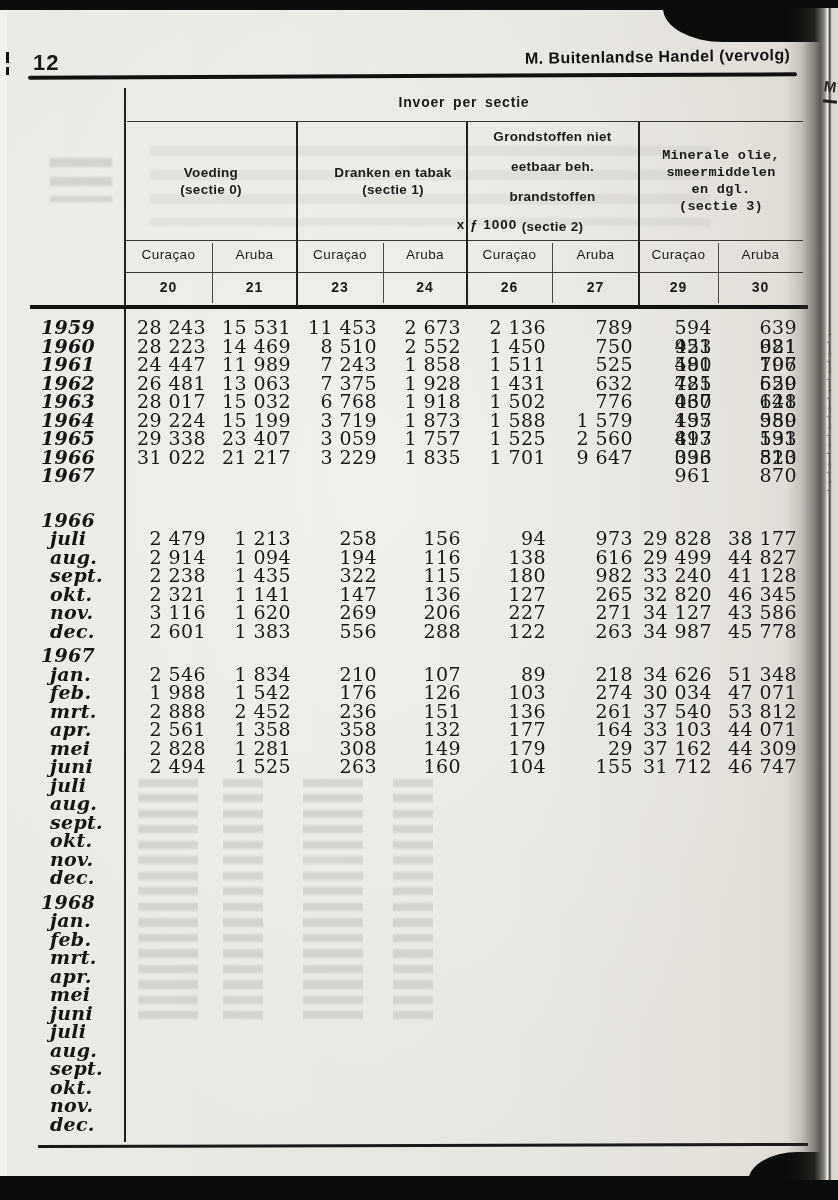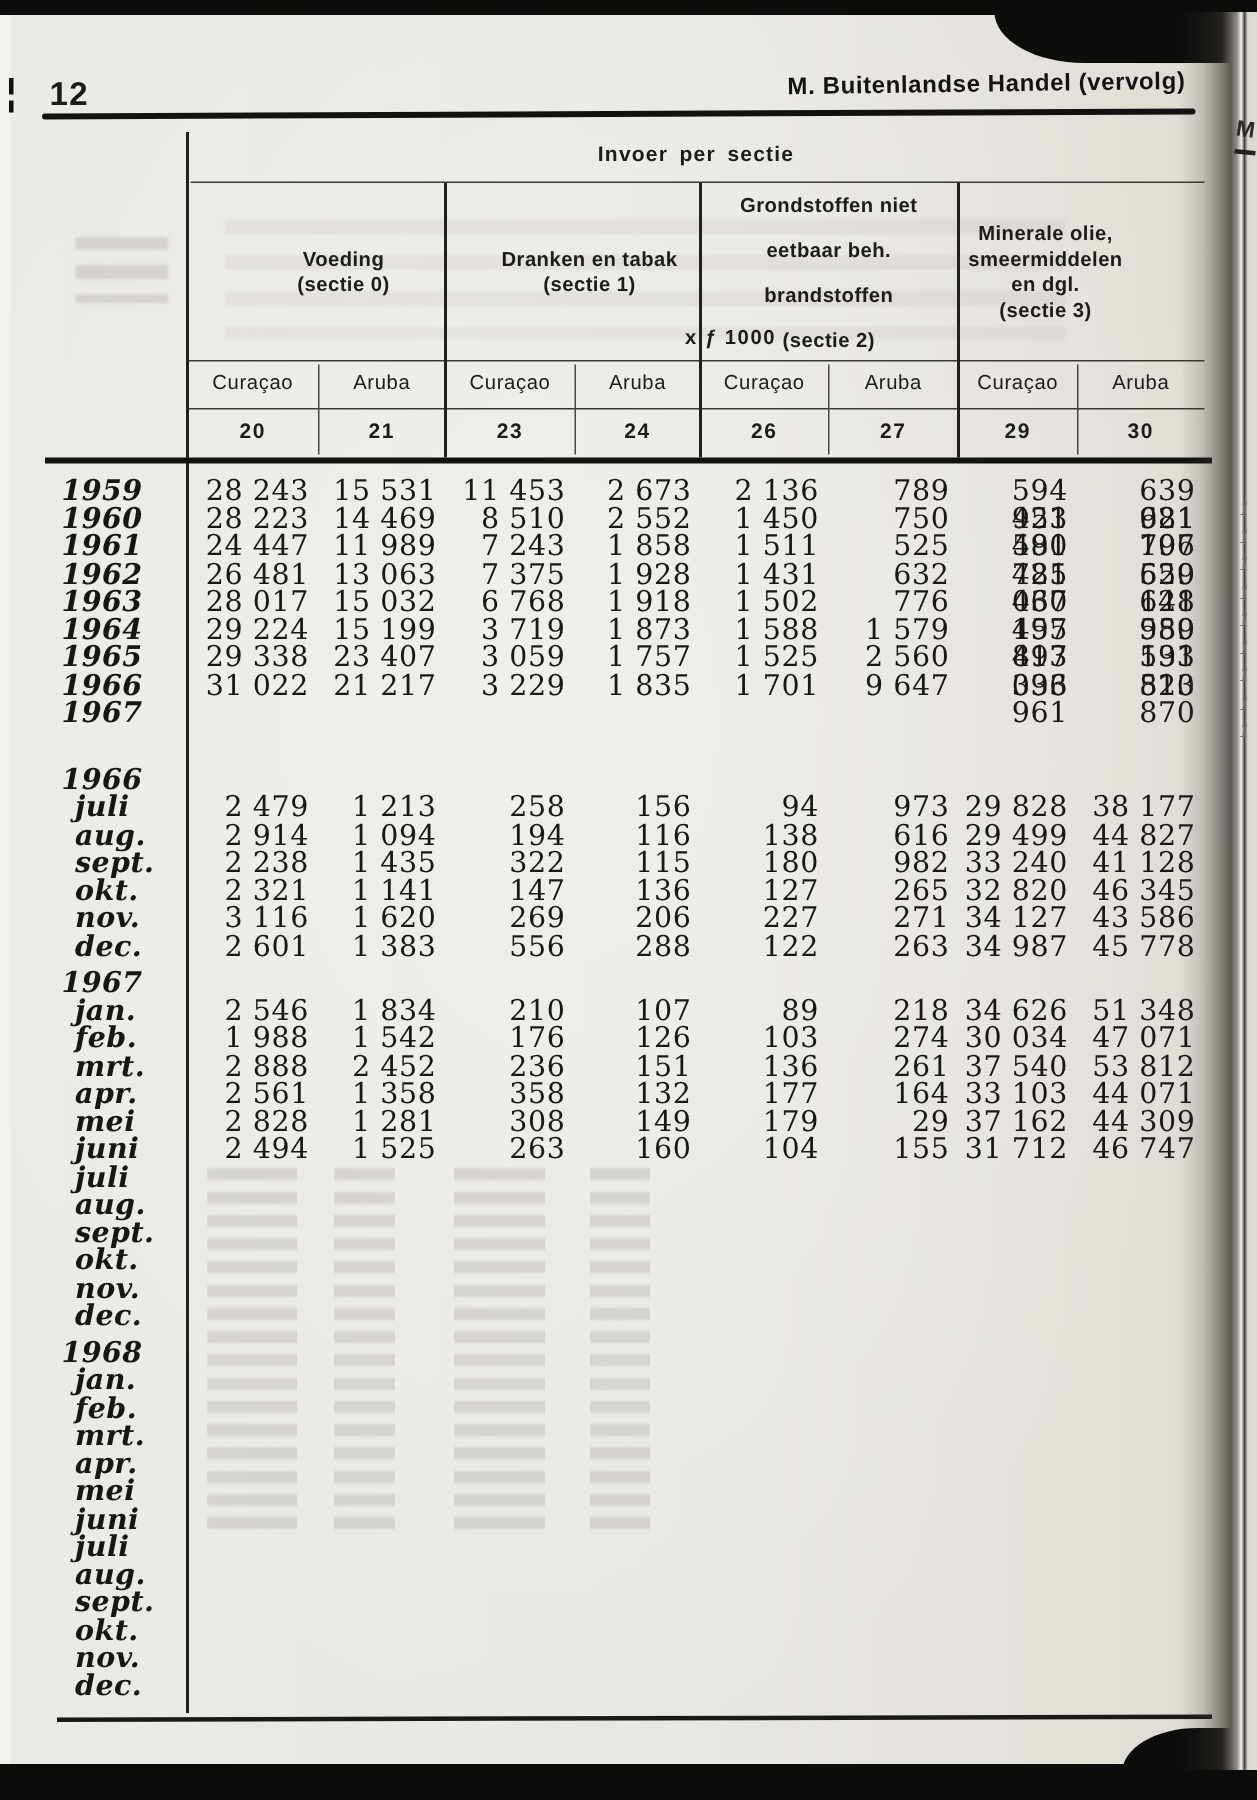--- a/index.html
+++ b/index.html
@@ -44,21 +44,21 @@
   .vs1{left:296px;} .vs2{left:466px;} .vs3{left:638px;}
   .vthin{top:243px;height:60px;}
   .vt1{left:212px;} .vt2{left:383px;} .vt3{left:552px;} .vt4{left:718px;}
   .thick-rule{position:absolute;left:30px;top:305px;width:778px;height:4px;background:#131210;}
   .bottom-rule{position:absolute;left:38px;top:1144px;width:770px;height:3px;background:#1a1918;transform:rotate(-0.15deg);}
   
   .tbl-title{position:absolute;left:125px;top:94px;width:678px;text-align:center;
     font-family:"Liberation Sans",sans-serif;font-size:14px;font-weight:bold;letter-spacing:.8px;word-spacing:3px;color:#1c1b19;}
   .section-head{position:absolute;top:125px;height:112px;display:flex;flex-direction:column;align-items:center;justify-content:center;
     font-family:"Liberation Sans",sans-serif;font-size:13.5px;line-height:17px;letter-spacing:.3px;text-align:center;font-weight:bold;color:#1d1c1a;}
-  .sh0{left:143px;width:172px;} .sh1{left:297px;width:192px;align-items:center;} .sh2{left:467px;width:171px;gap:13px;} .sh3{left:615px;width:164px;}
+  .sh0{left:125px;width:172px;} .sh1{left:297px;width:192px;align-items:center;} .sh2{left:467px;width:171px;gap:13px;} .sh3{left:639px;width:164px;font-family:Liberation Mono, monospace;}
   .unit{position:absolute;left:125px;top:217px;width:660px;text-align:center;
     font-family:"Liberation Sans",sans-serif;font-size:13.5px;font-weight:bold;letter-spacing:1px;margin-left:32px;}
   .hdr-grid{position:absolute;left:125px;display:grid;grid-template-columns:87px 85px 86px 84px 85px 87px 79px 85px;
     font-family:"Liberation Sans",sans-serif;color:#1d1c1a;}
   .territory-row{top:247px;font-size:13.5px;letter-spacing:.4px;}
   .colnum-row{top:279px;font-size:14px;font-weight:bold;letter-spacing:1px;}
   .hdr-grid span{text-align:center;}
   
   .tbody{position:absolute;left:35px;top:318px;width:768px;font-size:19px;}
   .trow{display:grid;grid-template-columns:90px 87px 85px 86px 84px 85px 87px 79px 85px;height:18.5px;line-height:18.5px;}

